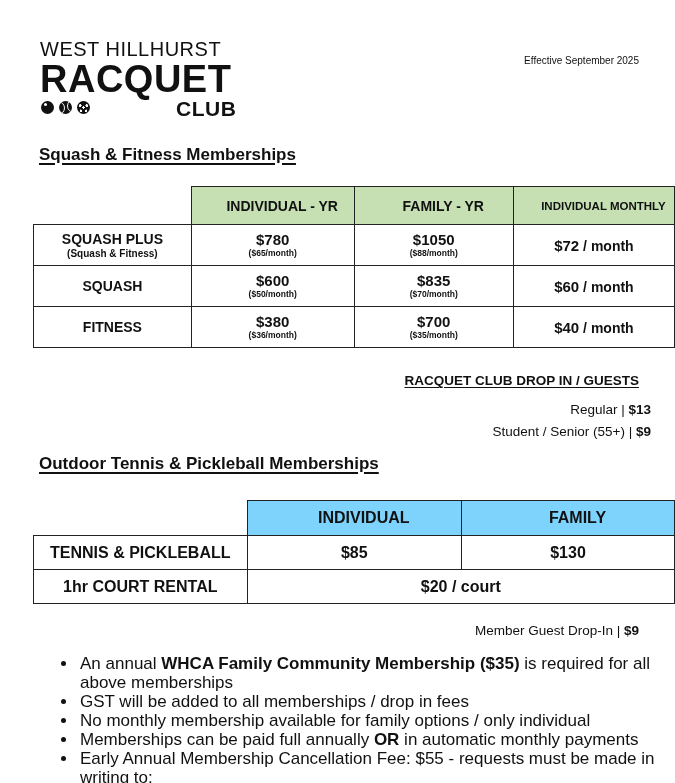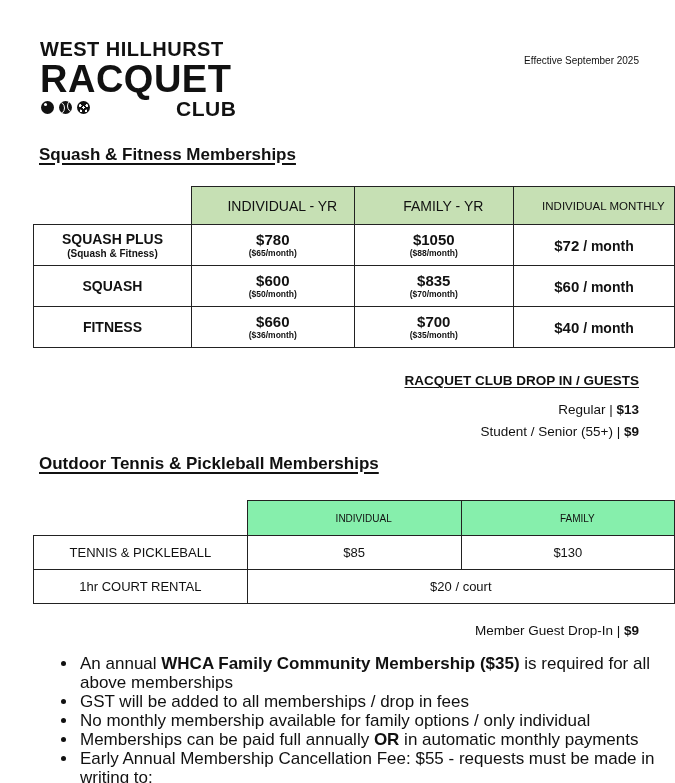--- a/index.html
+++ b/index.html
@@ -4,21 +4,21 @@
 <style>
   html, body { margin: 0; padding: 0; background: #ffffff; }
   body {
     width: 675px; height: 783px; position: relative; overflow: hidden;
     font-family: "Liberation Sans", "DejaVu Sans", sans-serif; color: #111;
   }
   .abs { position: absolute; }
 
   
   .logo { left: 40px; top: 38px; width: 190px; }
-  .logo-line1 { font-weight: 700; font-size: 20px; letter-spacing: 0.5px; line-height: 22px; white-space: nowrap; }
+  .logo-line1 { font-weight: 400; font-size: 20px; letter-spacing: 0.5px; line-height: 22px; white-space: nowrap; }
   .logo-line2 { font-weight: 700; font-size: 38px; letter-spacing: 0.5px; line-height: 36px; white-space: nowrap; margin-top: 1px; }
   .logo-line3 { position: relative; height: 22px; margin-top: 0px; }
   .logo-balls { position: absolute; left: 1px; top: 4px; display: flex; gap: 5px; }
   .ball { width: 13px; height: 13px; border-radius: 50%; background: #111; position: relative; overflow: hidden; }
   .ball.squash::after { content: ""; position: absolute; left: 3px; top: 2px; width: 3px; height: 3px; border-radius: 50%; background: #fff; }
   .ball.tennis::before, .ball.tennis::after { content: ""; position: absolute; width: 12px; height: 12px; border: 1.5px solid #fff; border-radius: 50%; }
   .ball.tennis::before { left: -8px; top: 0px; }
   .ball.tennis::after { left: 8px; top: -2px; }
   .ball.pickle { background: radial-gradient(circle at 50% 50%, #fff 0 1.2px, transparent 1.4px),
       radial-gradient(circle at 25% 35%, #fff 0 1.2px, transparent 1.4px),
@@ -26,50 +26,50 @@
       radial-gradient(circle at 30% 75%, #fff 0 1.2px, transparent 1.4px),
       radial-gradient(circle at 70% 75%, #fff 0 1.2px, transparent 1.4px), #111; }
   .logo-club { position: absolute; left: 136px; top: 0px; font-weight: 700; font-size: 21px; letter-spacing: 0.5px; }
 
   .effective { right: 36px; top: 55px; font-size: 10px; }
 
   .section-title { font-weight: 700; font-size: 17px; text-decoration: underline; text-underline-offset: 3px; text-decoration-thickness: 2px; white-space: nowrap; }
 
   table.price { border-collapse: collapse; position: absolute; }
   table.price td, table.price th { border: 1.5px solid #222; text-align: center; vertical-align: middle; padding: 0; }
-  table.price th { font-weight: 400; padding-left: 19px; }
+  table.price th { font-weight: 700; padding-left: 19px; }
   .blank { border-top: none !important; border-left: none !important; background: #fff; }
 
   
   .sq { left: 33px; top: 186px; }
   .sq .col0 { width: 151px; }
   .sq .col1 { width: 151px; }
   .sq .col2 { width: 151px; }
   .sq .col3 { width: 151px; }
   .sq th.h { background: #c6e0b4; height: 37px; font-size: 14px; }
   .sq th.h.small { font-size: 11.5px; }
   .sq td { height: 40px; }
   .row-label { font-weight: 700; font-size: 14px; line-height: 16px; }
   .row-sub { font-weight: 700; font-size: 10px; line-height: 13px; }
   .price-main { font-weight: 700; font-size: 15px; line-height: 16px; }
   .price-sub { font-weight: 700; font-size: 8.5px; line-height: 11px; }
   .monthly { font-weight: 700; font-size: 15px; }
   .monthly .unit { font-size: 14px; }
 
   .drop-title { right: 36px; top: 373px; font-weight: 700; font-size: 13.5px; text-decoration: underline; text-underline-offset: 2px; white-space: nowrap; }
-  .drop-line { right: 36px; font-size: 13.5px; white-space: nowrap; }
+  .drop-line { right: 24px; font-size: 13.5px; white-space: nowrap; }
   .drop-line b { font-weight: 700; }
 
   
   .tp { left: 33px; top: 500px; }
   .tp .c0 { width: 199px; }
   .tp .c1 { width: 199px; }
   .tp .c2 { width: 199px; }
-  .tp th.h { background: #86efac; height: 34px; font-size: 10px; }
-  .tp td { height: 33px; font-weight: 400; font-size: 13px; }
+  .tp th.h { background: #7dd3fc; height: 34px; font-size: 16px; }
+  .tp td { height: 33px; font-weight: 700; font-size: 16px; }
 
   .guest { right: 36px; top: 623px; font-size: 13.5px; white-space: nowrap; }
 
   ul.notes { position: absolute; left: 58px; top: 654px; margin: 0; padding: 0 0 0 20px; width: 590px; font-size: 17px; line-height: 19px; list-style: disc; }
   ul.notes li { padding-left: 2px; }
   .email { text-decoration: underline; color: #404040; }
 </style>
 </head>
 <body>
 
@@ -129,21 +129,21 @@
     </td>
     <td class="monthly">
       <span>$60</span><span class="unit"> / month</span>
     </td>
   </tr>
   <tr>
     <td>
       <div class="row-label">FITNESS</div>
     </td>
     <td>
-      <div class="price-main">$660</div>
+      <div class="price-main">$380</div>
       <div class="price-sub">($36/month)</div>
     </td>
     <td>
       <div class="price-main">$700</div>
       <div class="price-sub">($35/month)</div>
     </td>
     <td class="monthly">
       <span>$40</span><span class="unit"> / month</span>
     </td>
   </tr>

